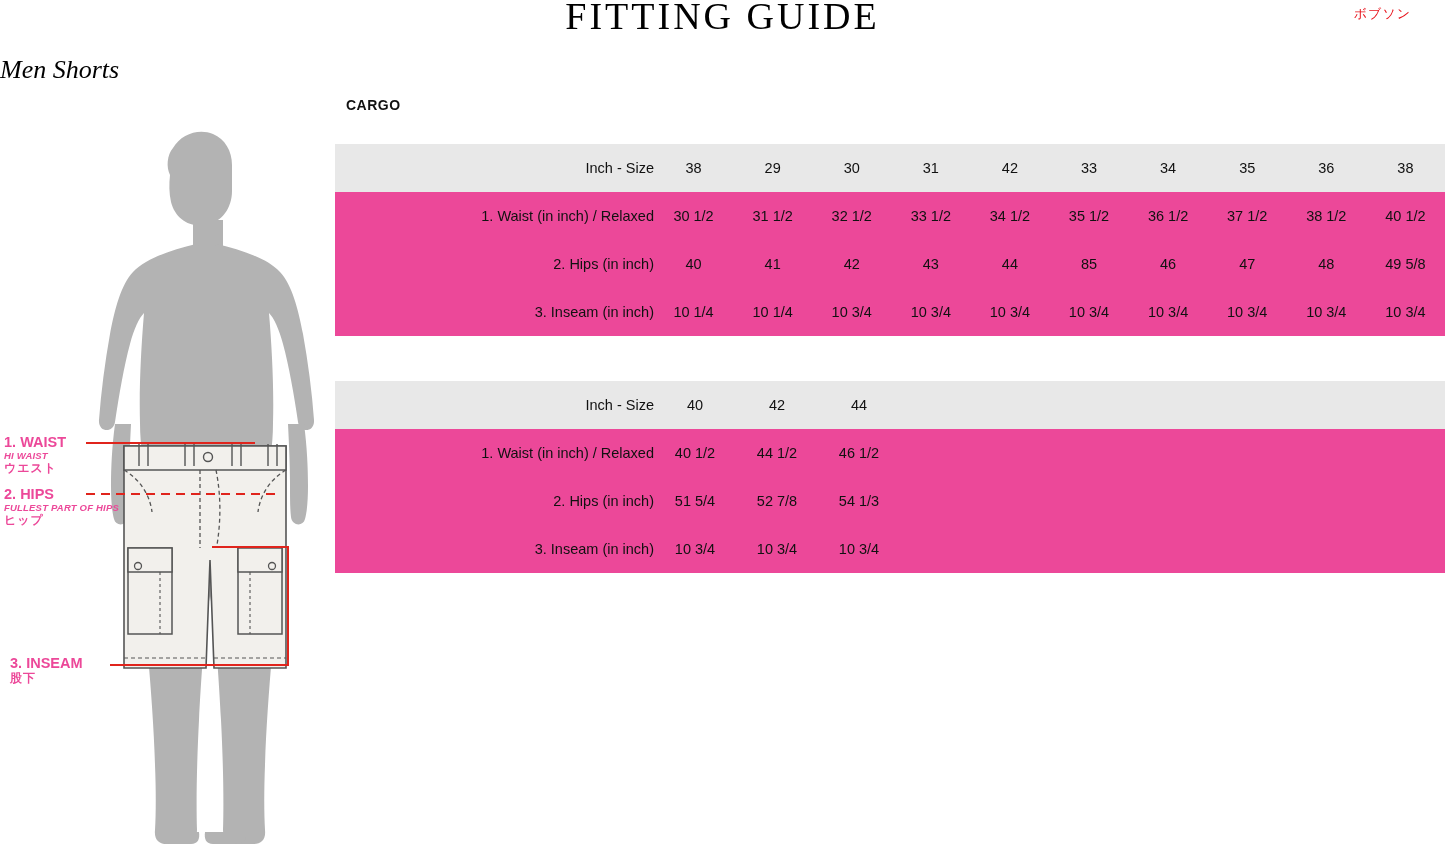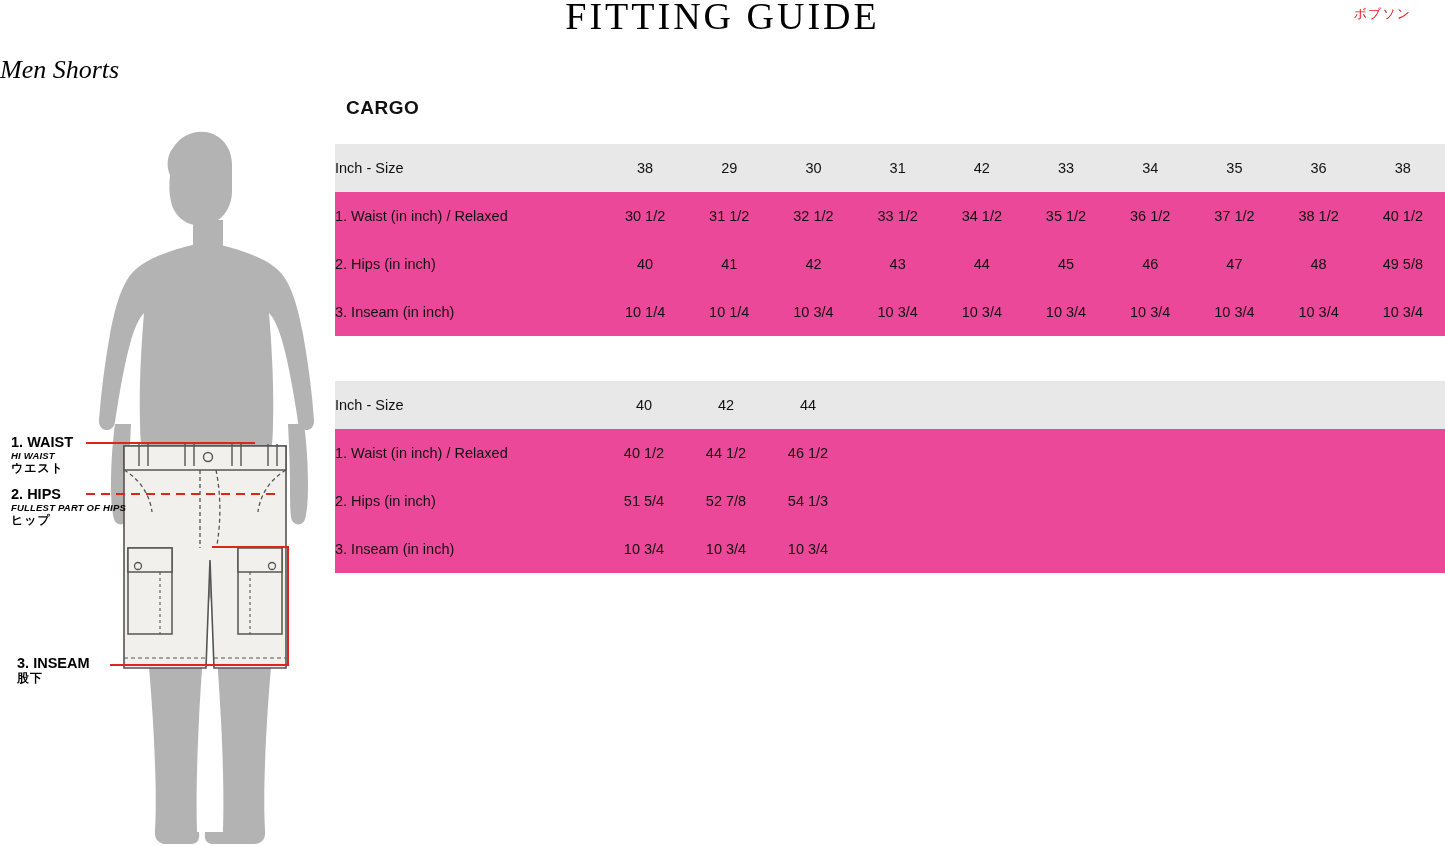--- a/index.html
+++ b/index.html
@@ -66,21 +66,21 @@
     color: #e8141c;
     letter-spacing: 1px;
     margin-top: 1px;
   }
 
   
   #category {
     position: absolute;
     top: 97px;
     left: 346px;
-    font-size: 19px;
+    font-size: 14px;
     font-weight: bold;
     color: #111;
     letter-spacing: 0.5px;
   }
 
   
   .size-table {
     position: absolute;
     left: 335px;
     width: 1110px;
@@ -97,21 +97,22 @@
   .size-table th,
   .size-table td {
     padding: 0;
     font-weight: normal;
     height: 48px;
     vertical-align: middle;
     text-align: center;
   }
   .size-table th.rowhead,
   .size-table td.rowhead {
-    text-align: left;
+    text-align: right;
+    padding-left: 51px;
     width: 268px;
     white-space: nowrap;
   }
   .size-table th {
     font-weight: normal;
   }
   .size-table tbody tr td { background: #ec4899; }
   .size-table col.valcol { width: 82px; }
   .size-table col.spacer { width: auto; }
 
@@ -121,24 +122,23 @@
     left: 0;
     top: 0;
     width: 335px;
     height: 846px;
   }
 
   .measure-label {
     position: absolute;
     font-size: 14.5px;
     font-weight: bold;
-    color: #000000;
+    color: #ec4899;
     line-height: 1.15;
     white-space: nowrap;
-    margin-left: 7px;
   }
   .measure-label .sub {
     display: block;
     font-size: 9.5px;
     font-style: italic;
     font-weight: bold;
     letter-spacing: 0.2px;
   }
   .measure-label .jp {
     display: block;
@@ -274,21 +274,21 @@
       <td>38 1/2</td>
       <td>40 1/2</td>
     </tr>
     <tr>
       <td class="rowhead">2. Hips (in inch)</td>
       <td>40</td>
       <td>41</td>
       <td>42</td>
       <td>43</td>
       <td>44</td>
-      <td>45</td>
+      <td>85</td>
       <td>46</td>
       <td>47</td>
       <td>48</td>
       <td>49 5/8</td>
     </tr>
     <tr>
       <td class="rowhead">3. Inseam (in inch)</td>
       <td>10 1/4</td>
       <td>10 1/4</td>
       <td>10 3/4</td>

